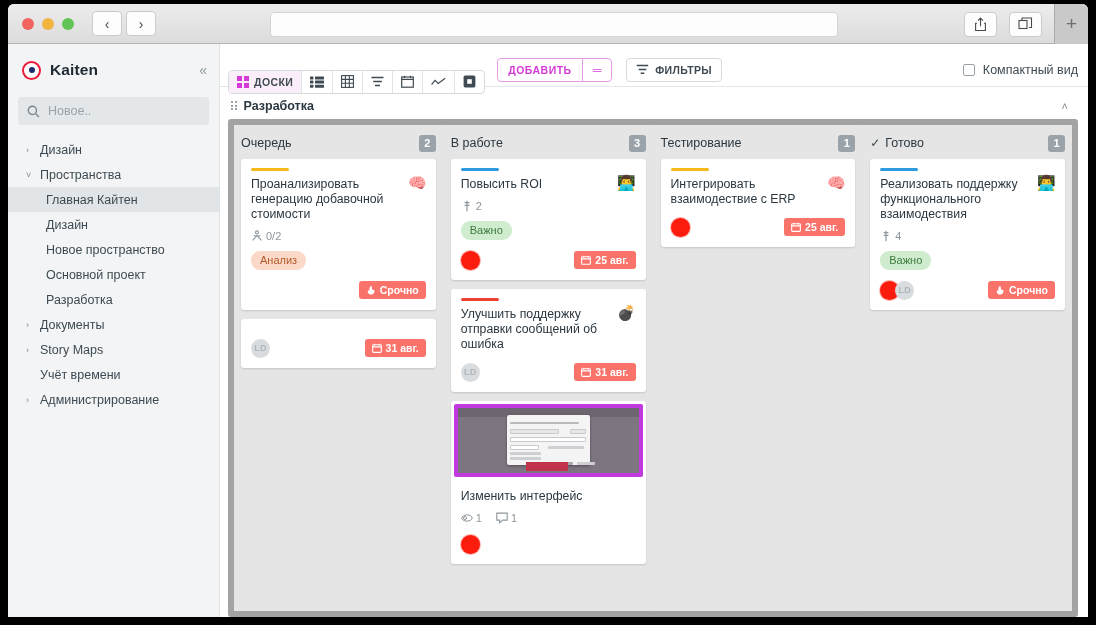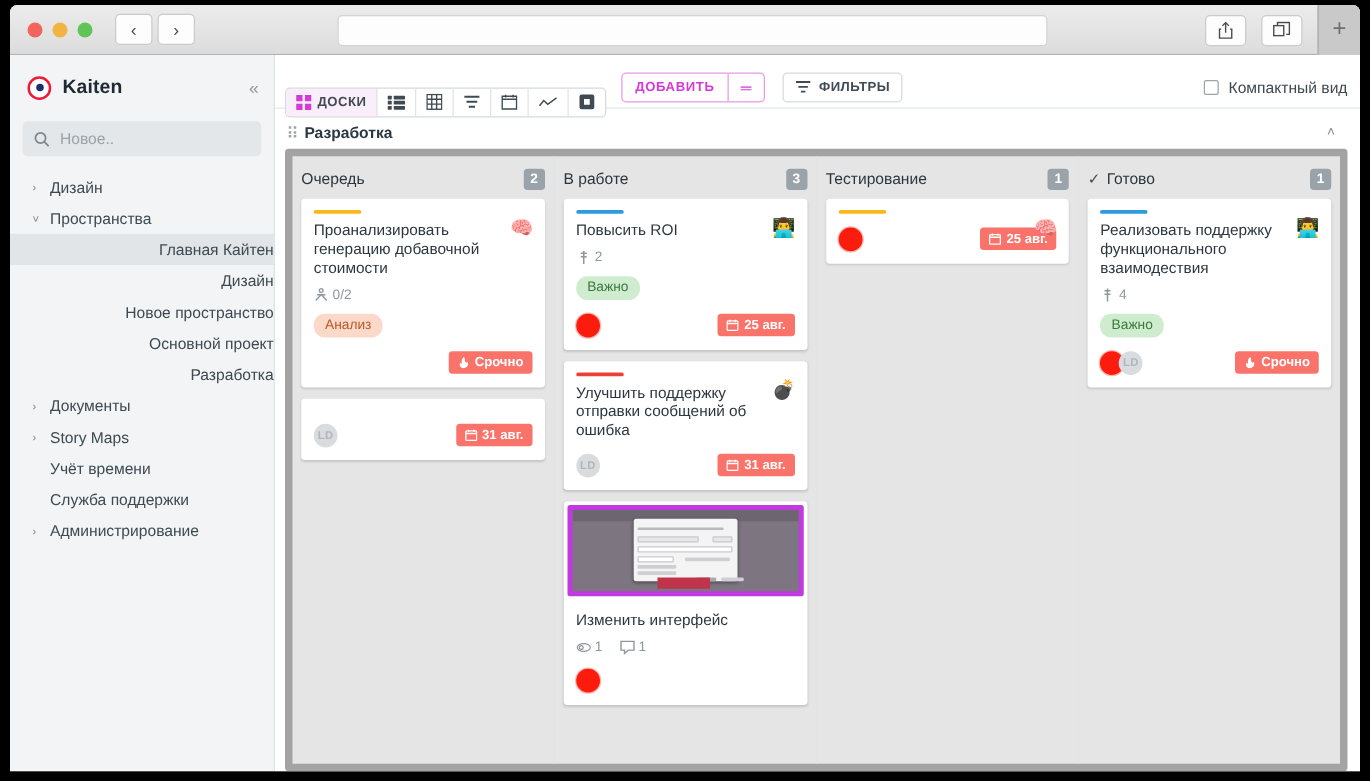--- a/index.html
+++ b/index.html
@@ -96,21 +96,21 @@
     display: flex; align-items: center; padding: 0 9px;
   }
   .search svg { flex: 0 0 13px; }
   .search-ph { font-size: 12.5px; color: #9aa3a9; margin-left: 8px; }
   .navlist { margin-top: 12px; }
   .navrow {
     height: 25px; display: flex; align-items: center;
     font-size: 12.5px; color: #3e4a52;
     padding-left: 18px; cursor: default;
   }
-  .navrow.sub { padding-left: 18px; justify-content: flex-end; }
+  .navrow.sub { padding-left: 38px; }
   .navrow.active { background: #e1e5e7; }
   .chev {
     width: 14px; flex: 0 0 14px; font-size: 9px; color: #78858d;
     display: inline-block;
   }
   .navrow .lbl { white-space: nowrap; }
   
   .main { flex: 1 1 auto; display: flex; flex-direction: column; min-width: 0; background: #fff; }
   .toolbar {
     height: 34px; flex: 0 0 34px;
@@ -338,24 +338,20 @@
           </div>
           <div class="navrow">
             <span class="chev">›</span>
             <span class="lbl">Story Maps</span>
           </div>
           <div class="navrow">
             <span class="chev"></span>
             <span class="lbl">Учёт времени</span>
           </div>
           <div class="navrow">
-            <span class="chev"></span>
-            <span class="lbl">Служба поддержки</span>
-          </div>
-          <div class="navrow">
             <span class="chev">›</span>
             <span class="lbl">Администрирование</span>
           </div>
         </div>
     </div>
 
     <div class="main">
 
       <div class="toolbar">
         <div class="viewgroup">
@@ -564,20 +560,21 @@
                 </div>
               </div>
             </div>
             <div class="col">
               <div class="colhdr">
                 <span class="colname">Тестирование</span>
                 <span class="colcount">1</span>
               </div>
               <div class="card">
                 <div class="cbar" style="background: rgb(245, 185, 26);"></div>
+                <div class="ctitle">Интегрировать взаимодествие с ERP</div>
                 <div class="cemoji">🧠</div>
                 <div class="cfoot">
                   <span class="dot"></span>
                   <span class="badge">
                     <svg width="10" height="10" viewBox="0 0 12 12">
                       <rect x=".8" y="2" width="10.4" height="9.2" rx="1" fill="none" stroke="#fff" stroke-width="1.3"></rect>
                       <path d="M.8 4.6h10.4M3.4 1v2M8.6 1v2" stroke="#fff" stroke-width="1.3" fill="none"></path>
                     </svg>
                     <span>25 авг.</span>
                   </span>

